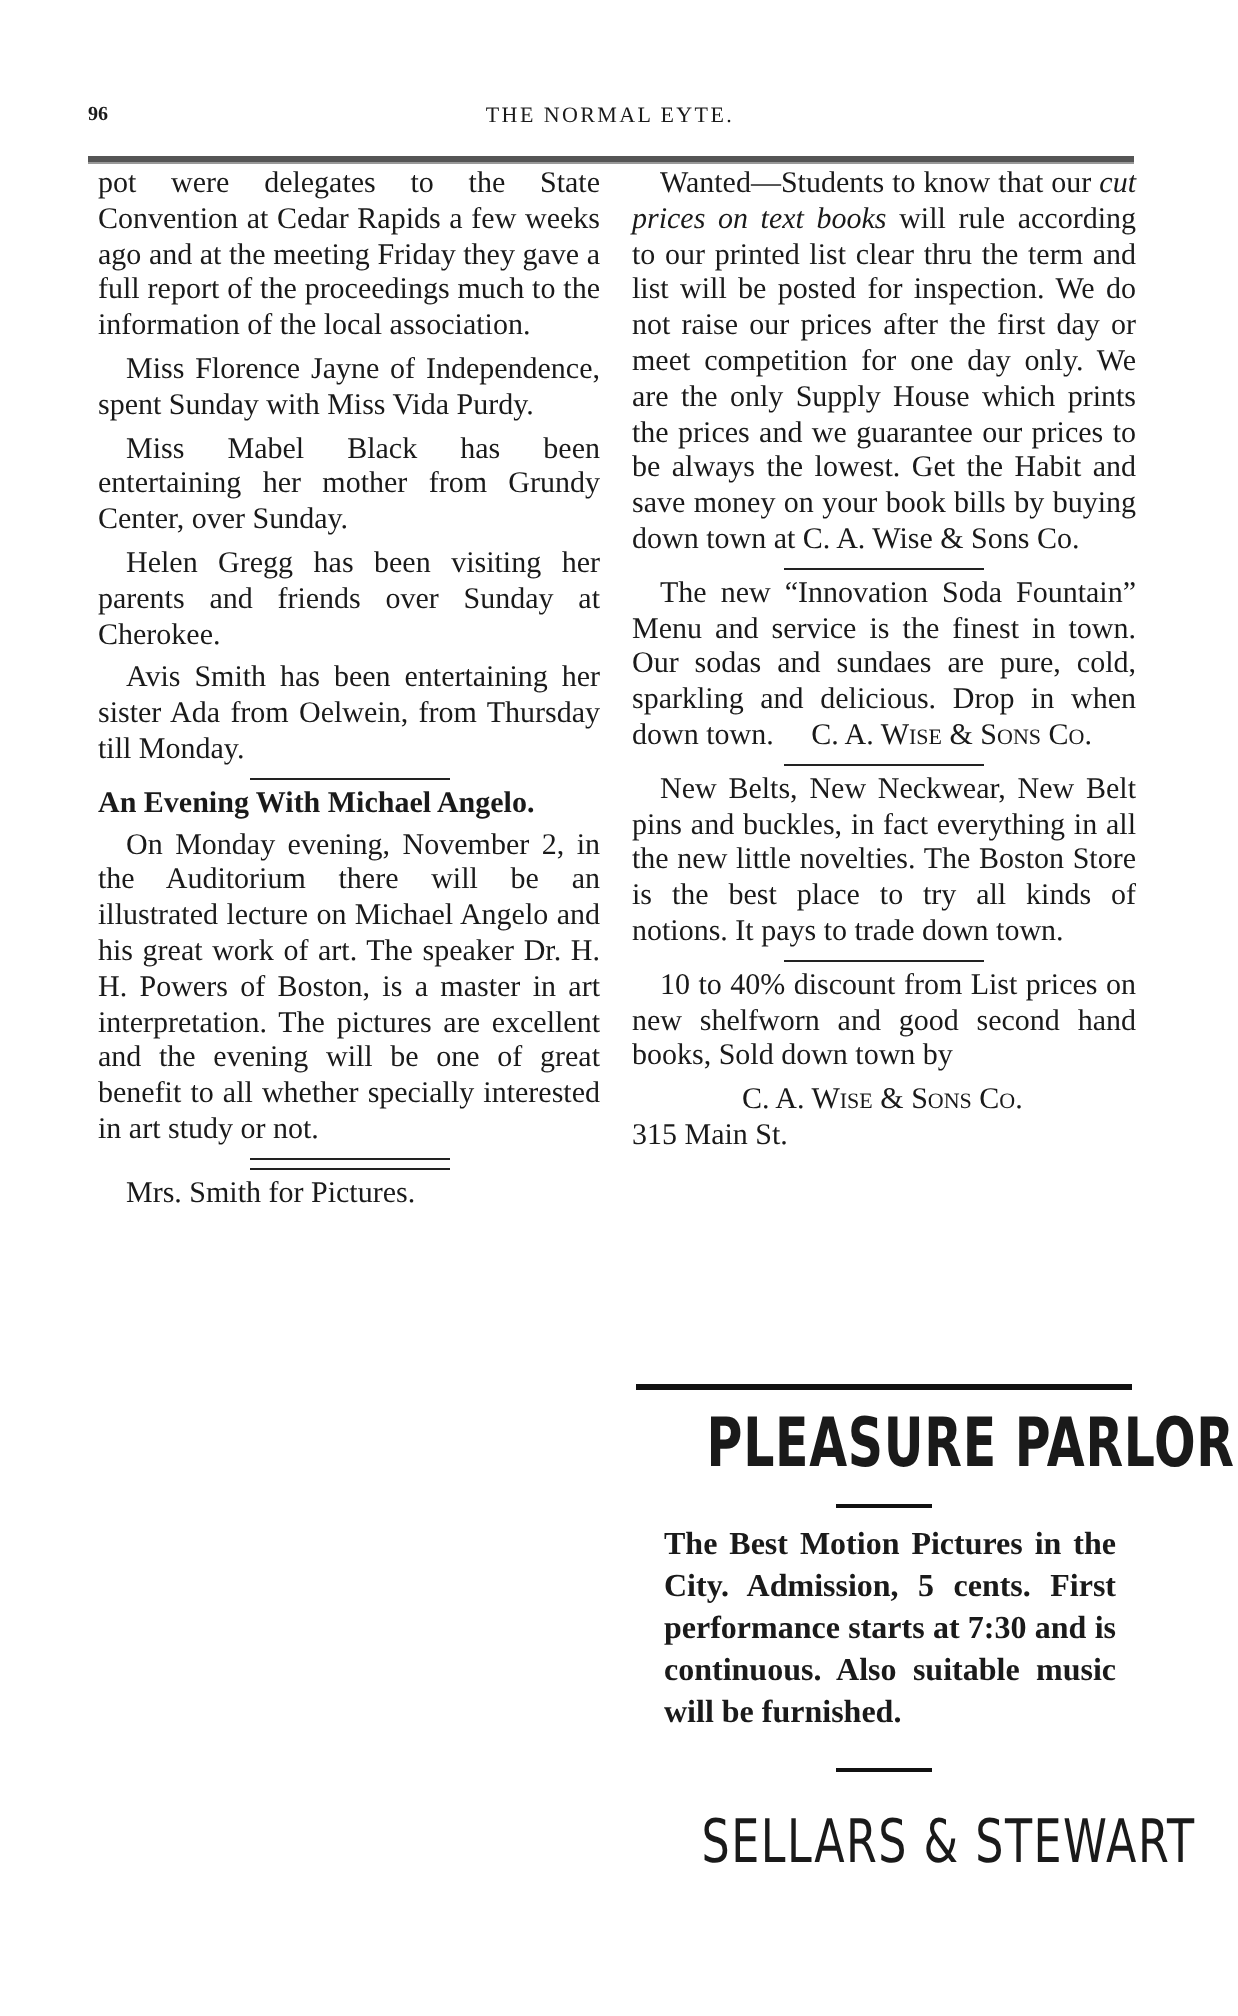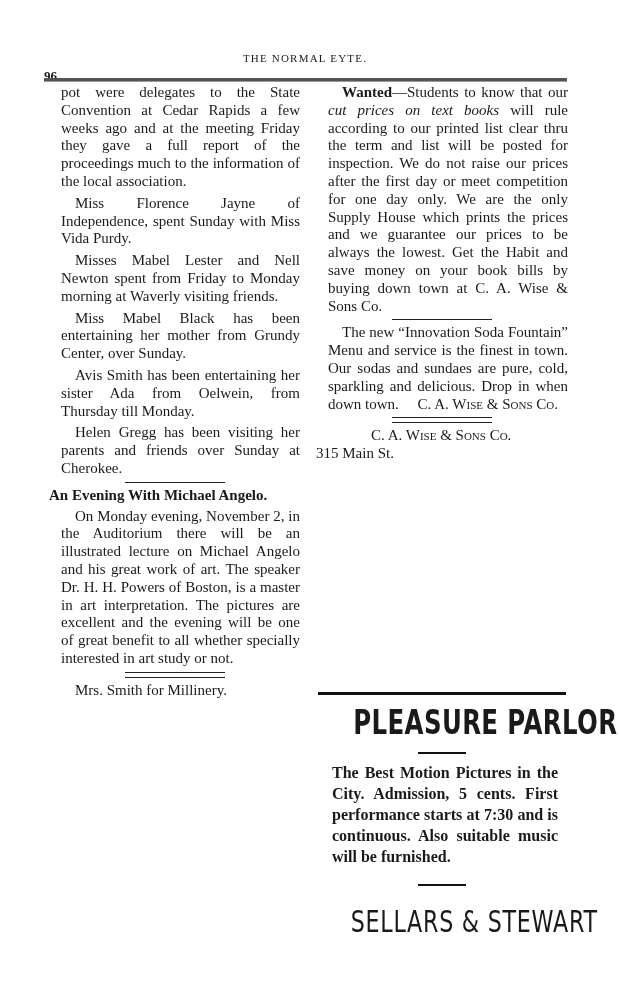--- a/index.html
+++ b/index.html
@@ -1,32 +1,32 @@
 <!DOCTYPE html>
 <html><head>
   <meta charset="utf-8">
   <style>
     html, body { margin: 0; padding: 0; }
     body {
       width: 619px; height: 1008px; background: #ffffff; position: relative; overflow: hidden;
       font-family: "DejaVu Serif", "Liberation Serif", serif; color: #1a1a1a;
     }
     .page-header { position: absolute; left: 44px; top: 52px; width: 522px; height: 22px; }
-    .page-num { position: absolute; left: 0; top: 0; font-size: 13px; font-weight: bold; font-family: "Liberation Serif", serif; margin-top: 16px; }
+    .page-num { position: absolute; left: 0; top: 0; font-size: 10px; font-weight: bold; font-family: "Liberation Serif", serif; }
     .page-title { position: absolute; left: 0; right: 0; top: 0; text-align: center; font-family: "Liberation Serif", serif; font-size: 11px; letter-spacing: 1.2px; }
     .header-rule { position: absolute; left: 44px; top: 78px; width: 523px; height: 3px; background: #555; border-bottom: 1px solid #999; }
 
     .col { position: absolute; top: 84px; font-family: "Liberation Serif", serif; font-size: 15px; line-height: 17.8px; text-align: justify; }
     .col-left { left: 49px; width: 251px; }
     .col-right { left: 316px; width: 252px; }
-    .para { margin: 0 0 4px 12px; text-indent: 14px; }
+    .para { margin: 0 0 4px 0; text-indent: 14px; }
     .para.noindent { text-indent: 0; }
     .divider { width: 100px; height: 1px; background: #222; margin: 2px auto 4px auto; }
     .heading { font-weight: bold; font-size: 15px; text-align: left; margin: 2px 0 3px 0; white-space: nowrap; }
-    .bold { font-weight: bold; }
+    .bold { font-weight: normal; }
     .ital { font-style: italic; }
     .sc { font-variant: small-caps; }
     .sig1 { text-align: left; padding-left: 55px; margin: 0; }
     .sig2 { text-align: left; padding-right: 32px; margin: 0; }
     .ad-rule { position: absolute; left: 318px; top: 692px; width: 248px; height: 3px; background: #111; }
     .ad-title { position: absolute; left: 318px; top: 700px; width: 252px; text-align: center;
       font-family: "DejaVu Sans", sans-serif; font-weight: bold; font-size: 34px; line-height: 44px;
       transform: scaleX(0.72); transform-origin: center; letter-spacing: 0.5px; white-space: nowrap; }
     .ad-short-rule { position: absolute; width: 48px; height: 2px; background: #111; left: 418px; }
     .ad-body { position: absolute; left: 332px; top: 762px; width: 226px; font-family: "Liberation Serif", serif;
@@ -40,38 +40,39 @@
 
 <div class="page-header">
   <span class="page-num">96</span>
   <div class="page-title">THE NORMAL EYTE.</div>
 </div>
 <div class="header-rule"></div>
 
 <div class="col col-left">
   <p class="para noindent">pot were delegates to the State Convention at Cedar Rapids a few weeks ago and at the meeting Friday they gave a full report of the proceedings much to the information of the local association.</p>
   <p class="para">Miss Florence Jayne of Independence, spent Sunday with Miss Vida Purdy.</p>
-  <p class="para">Misses Mabel Lester and Nell Newton spent from Friday to Monday morning at Waverly visiting friends.</p>
   <p class="para">Miss Mabel Black has been entertaining her mother from Grundy Center, over Sunday.</p>
+  <p class="para">Helen Gregg has been visiting her parents and friends over Sunday at Cherokee.</p>
   <p class="para">Avis Smith has been entertaining her sister Ada from Oelwein, from Thursday till Monday.</p>
-  <p class="para">Helen Gregg has been visiting her parents and friends over Sunday at Cherokee.</p>
   <div class="divider"></div>
   <div class="heading">An Evening With Michael Angelo.</div>
   <p class="para">On Monday evening, November 2, in the Auditorium there will be an illustrated lecture on Michael Angelo and his great work of art. The speaker Dr. H. H. Powers of Boston, is a master in art interpretation. The pictures are excellent and the evening will be one of great benefit to all whether specially interested in art study or not.</p>
   <div class="divider"></div>
   <div class="divider"></div>
-  <p class="para">Mrs. Smith for Millinery.</p>
+  <p class="para">Mrs. Smith for Pictures.</p>
 </div>
 
 <div class="col col-right">
   <p class="para"><span class="bold">Wanted</span><span>—Students to know that our </span><span class="ital">cut prices on text books</span><span> will rule according to our printed list clear thru the term and list will be posted for inspection. We do not raise our prices after the first day or meet competition for one day only. We are the only Supply House which prints the prices and we guarantee our prices to be always the lowest. Get the Habit and save money on your book bills by buying down town at C. A. Wise &amp; Sons Co.</span></p>
   <div class="divider"></div>
   <p class="para"><span>The new “Innovation Soda Fountain” Menu and service is the finest in town. Our sodas and sundaes are pure, cold, sparkling and delicious. Drop in when down town.</span>&nbsp;&nbsp;&nbsp;&nbsp;&nbsp;<span class="sc">C. A. Wise &amp; Sons Co.</span></p>
   <div class="divider"></div>
+  <p class="para">New Belts, New Neckwear, New Belt pins and buckles, in fact everything in all the new little novelties. The Boston Store is the best place to try all kinds of notions. It pays to trade down town.</p>
   <div class="divider"></div>
+  <p class="para">10 to 40% discount from List prices on new shelfworn and good second hand books, Sold down town by</p>
   <p class="sig1 sc">C. A. Wise &amp; Sons Co.</p>
   <p class="sig2">315 Main St.</p>
 </div>
 
 <div class="ad-rule"></div>
 <div class="ad-title">PLEASURE PARLOR.</div>
 <div class="ad-short-rule" style="top:752px;"></div>
 <div class="ad-body">The Best Motion Pictures in the City. Admission, 5 cents. First performance starts at 7:30 and is continuous. Also suitable music will be furnished.</div>
 <div class="ad-short-rule" style="top:884px;"></div>
 <div class="ad-firm">SELLARS &amp; STEWART</div>

